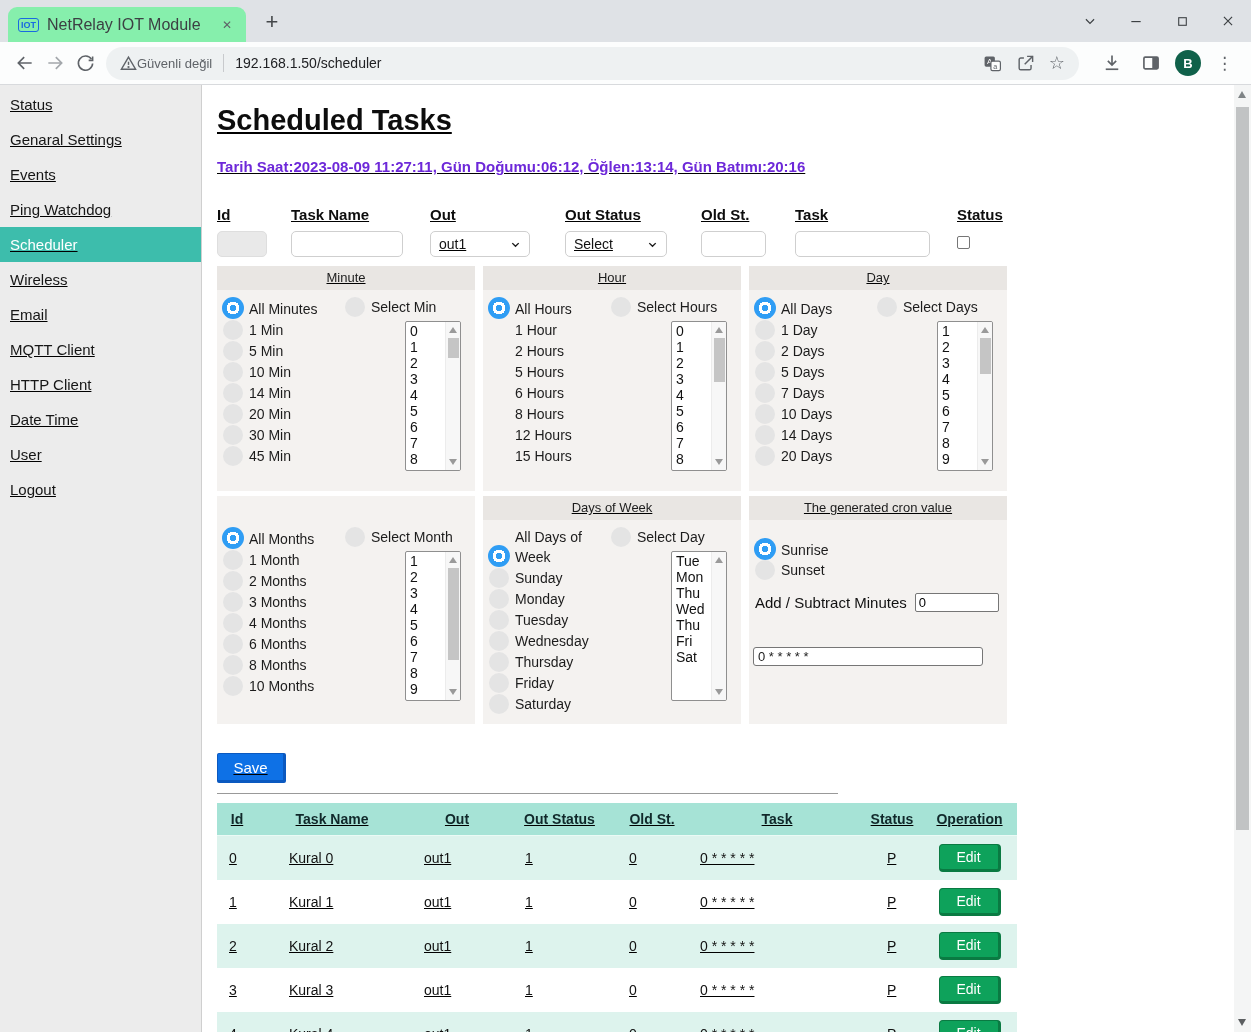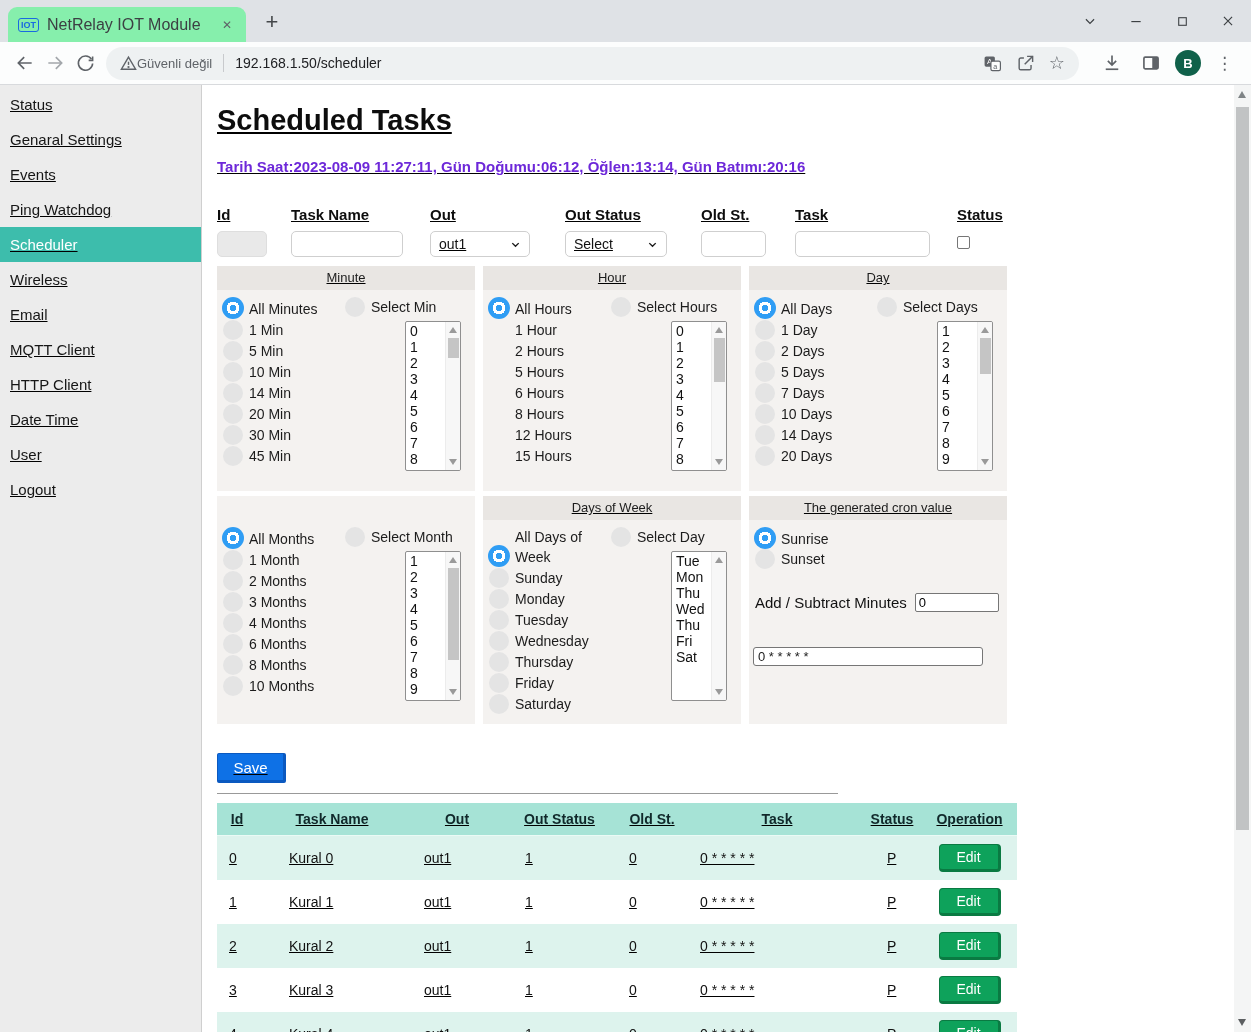--- a/index.html
+++ b/index.html
@@ -79,21 +79,21 @@
              border:1px solid #8f8f8f; border-radius:2px; overflow:hidden; }
   .lb-items { padding:1px 0 0 4px; font-size:14px; color:#111; }
   .lb-item { line-height:16px; height:16px; }
   .lb-rail { position:absolute; top:0; right:0; width:15px; height:100%; background:#f7f7f7; border-left:1px solid #ececec; }
   .lb-up,.lb-dn { position:absolute; left:3px; width:0; height:0; border-left:4px solid transparent; border-right:4px solid transparent; }
   .lb-up { top:5px; border-bottom:6px solid #9a9a9a; }
   .lb-dn { bottom:5px; border-top:6px solid #9a9a9a; }
   .lb-thumb { position:absolute; left:2px; width:11px; background:#c5c5c5; }
 
   
-  .cron-radios { position:absolute; left:6px; top:31px; }
+  .cron-radios { position:absolute; left:6px; top:42px; }
   .cron-radios .radio-row { margin-bottom:0; }
   .addsub-row { position:absolute; left:6px; top:97px; display:flex; align-items:center; width:246px; }
   .addsub-label { font-size:15px; color:#111; margin-right:8px; white-space:nowrap; }
   .addsub-input { width:84px; height:19px; border:1px solid #767676; border-radius:2px; font-size:13px;
                   padding:0 3px; font-family:inherit; }
   .cron-input { position:absolute; left:4px; top:151px; width:230px; height:19px; border:1px solid #767676;
                 border-radius:3px; font-size:13px; padding:0 4px; color:#222; font-family:inherit; }
 
   
   .save-btn { margin-top:29px; width:69px; height:30px; background:#0e71e6; color:#fff; font-size:15px;

